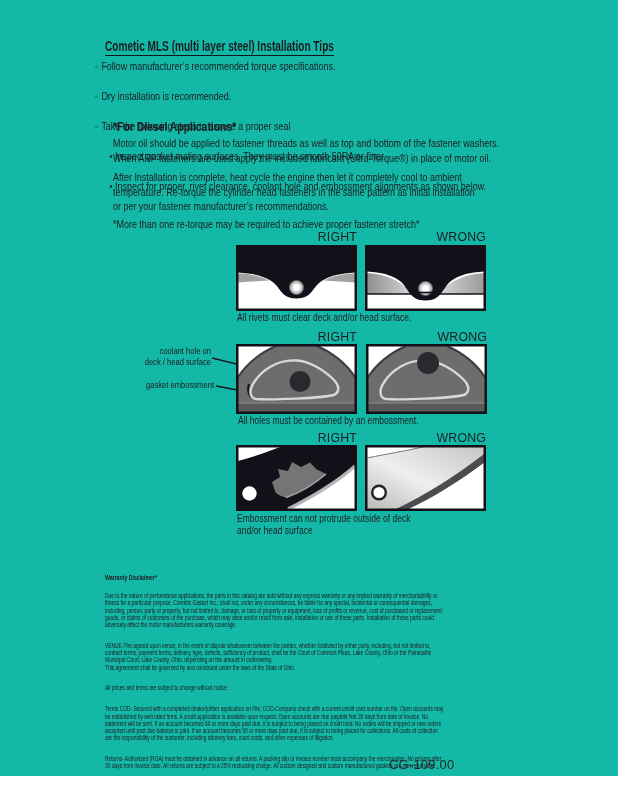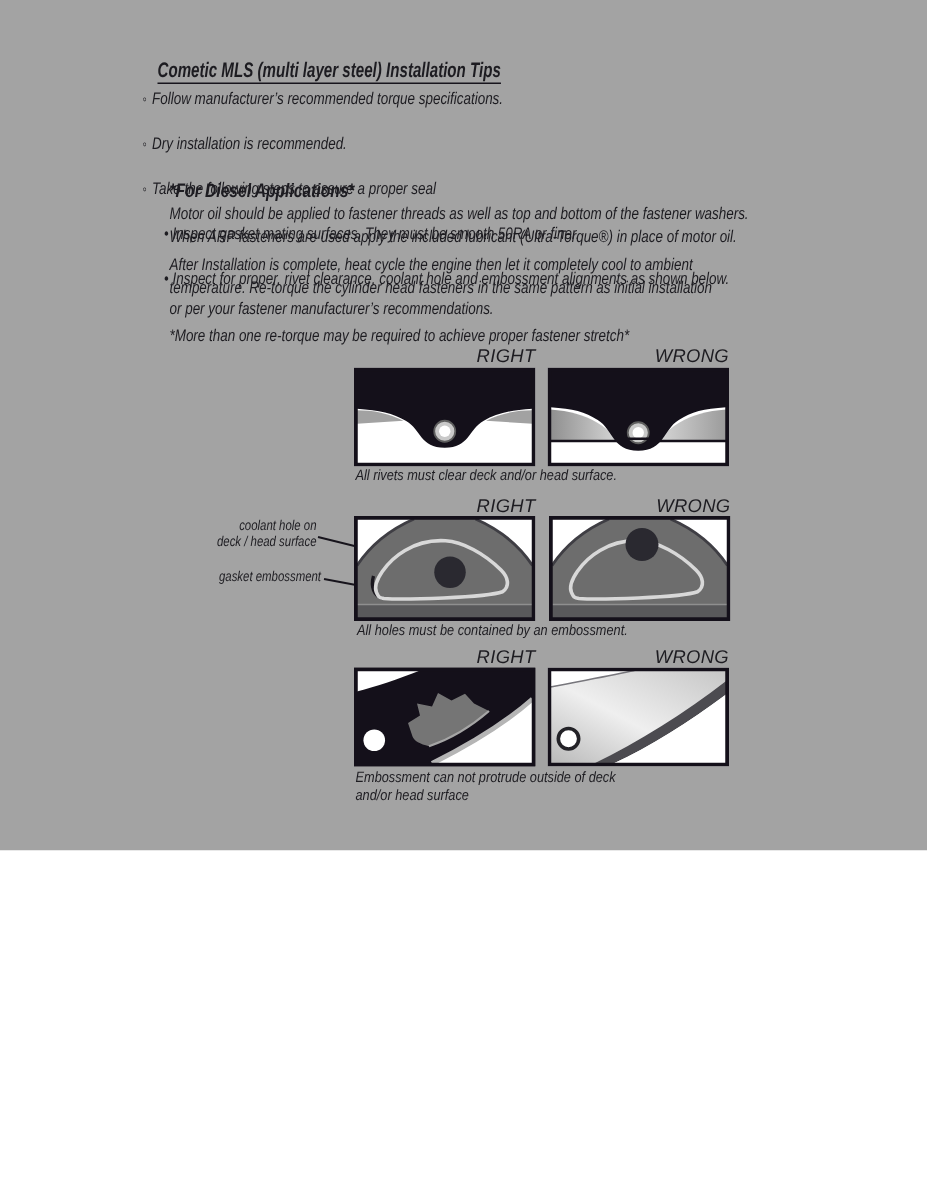--- a/index.html
+++ b/index.html
@@ -1,18 +1,18 @@
 <!DOCTYPE html>
 <html><head>
 <meta charset="utf-8">
 <style>
   html,body { margin:0; padding:0; background:#ffffff; }
   .page {
-    position:relative; width:618px; height:567px; background:#a3a3a3;
-    font-family:"Liberation Sans", sans-serif; color:#1d1c21; overflow:hidden;font-style:italic;
+    position:relative; width:618px; height:776px; background:#14b8a6;
+    font-family:"Liberation Sans", sans-serif; color:#1d1c21; overflow:hidden;
   }
   .abs { position:absolute; }
   
   .c72 { transform:scaleX(0.72); transform-origin:0 0; white-space:pre-line; }
   .c80 { transform:scaleX(0.80); transform-origin:0 0; white-space:pre-line; }
   .c80r{ transform:scaleX(0.80); transform-origin:100% 0; white-space:pre-line; }
   .c85 { transform:scaleX(0.85); transform-origin:0 0; white-space:pre-line; }
   .c74w{ transform:scaleX(0.74); transform-origin:0 0; white-space:pre-line; }
 
   #title { left:105px; top:22px; font-size:14px; font-weight:700; }

